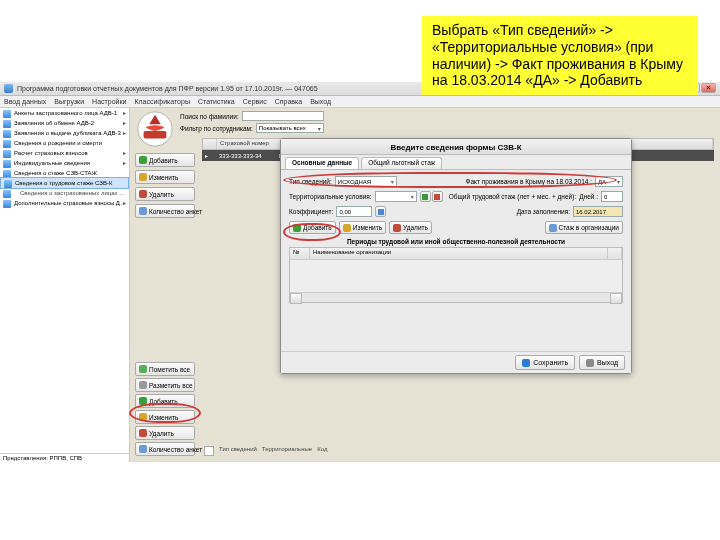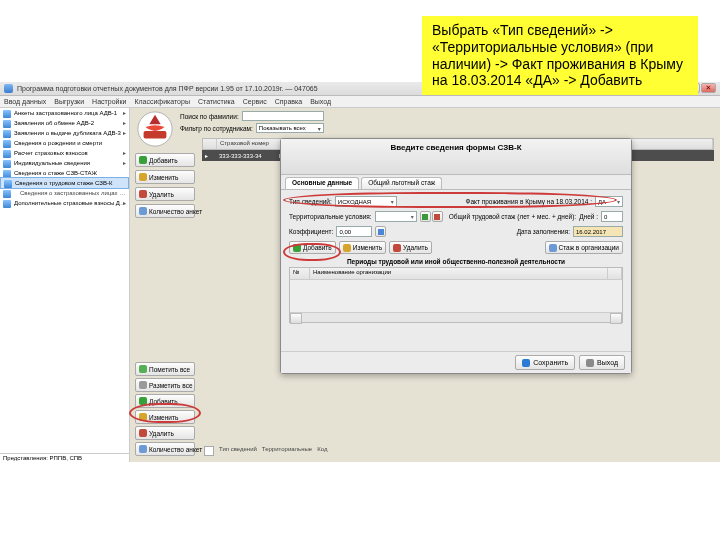--- a/index.html
+++ b/index.html
@@ -228,21 +228,21 @@
     left: 280px; top: 138px;
     width: 352px; height: 236px;
     background: #ececec;
     border: 1px solid #8a8a8a;
     border-radius: 3px;
     box-shadow: 0 2px 6px rgba(0,0,0,0.3);
     display: flex; flex-direction: column;
     z-index: 5;
   }
   .dlg-title {
-    height: 36px;
+    height: 16px;
     background: linear-gradient(#f3f3f3,#dedede);
     text-align: center;
     font-size: 8px;
     font-weight: bold;
     line-height: 18px;
     border-bottom: 1px solid #bbb;
   }
   .dlg-tabs {
     height: 14px;
     display: flex;

